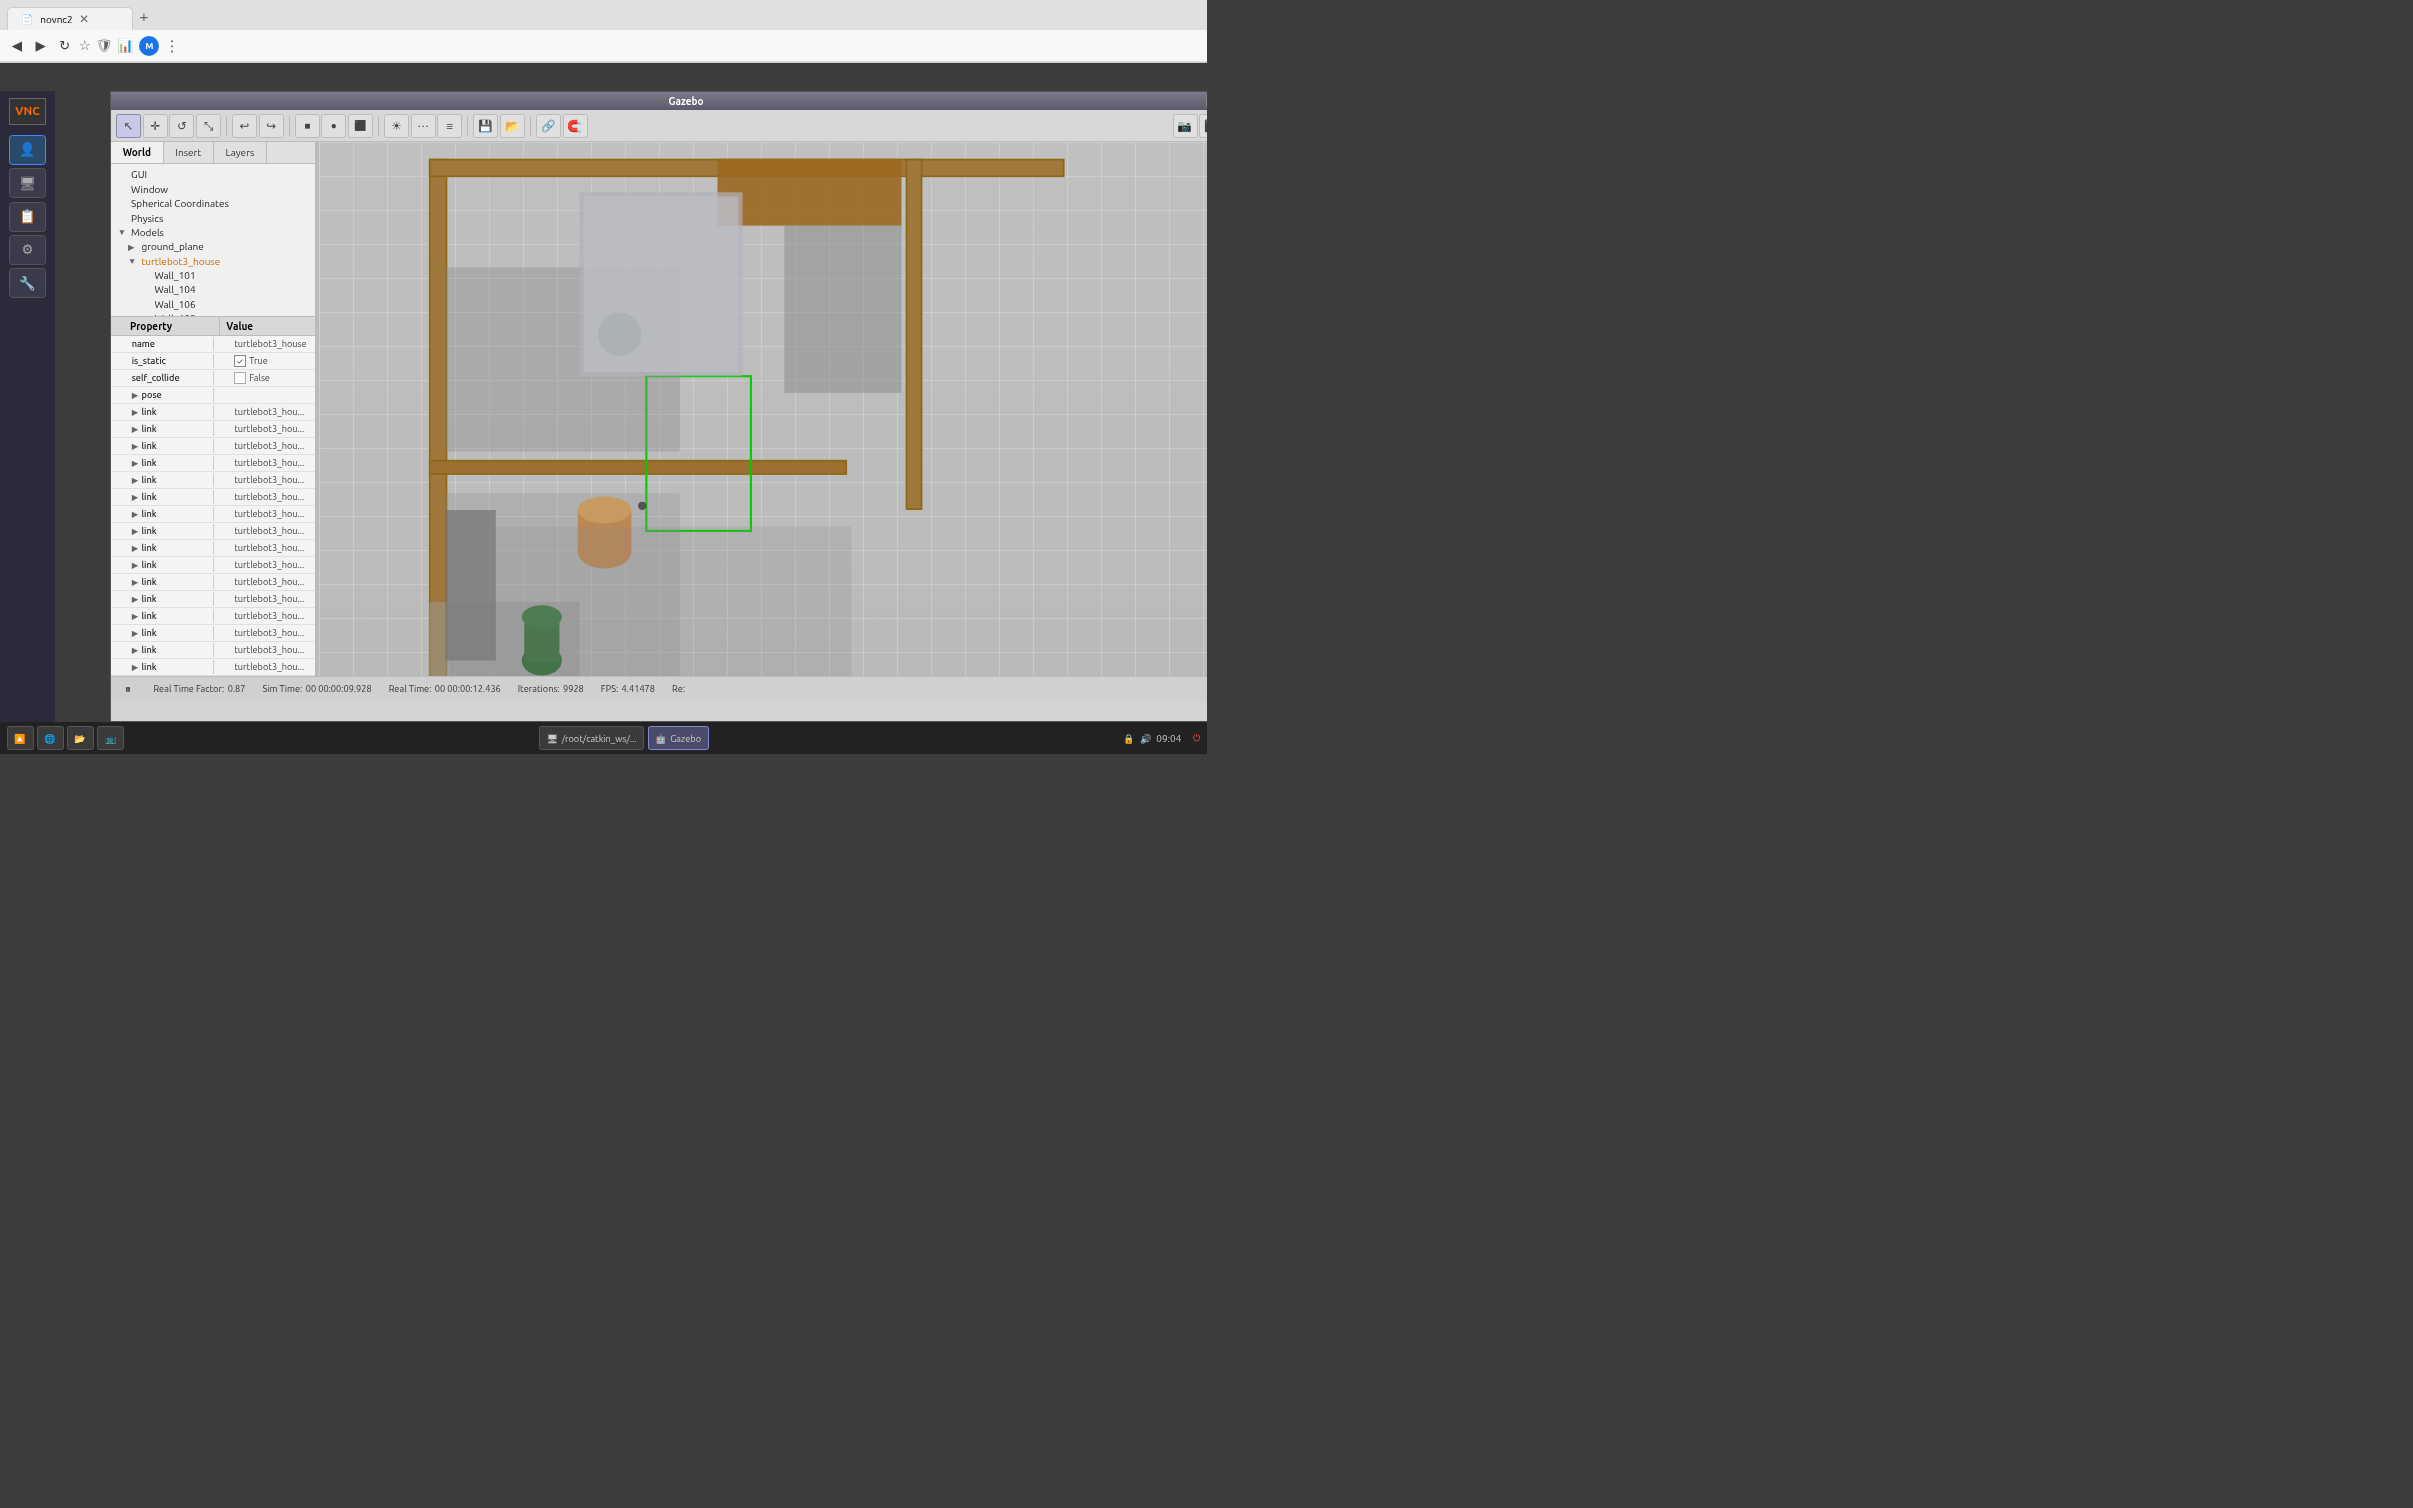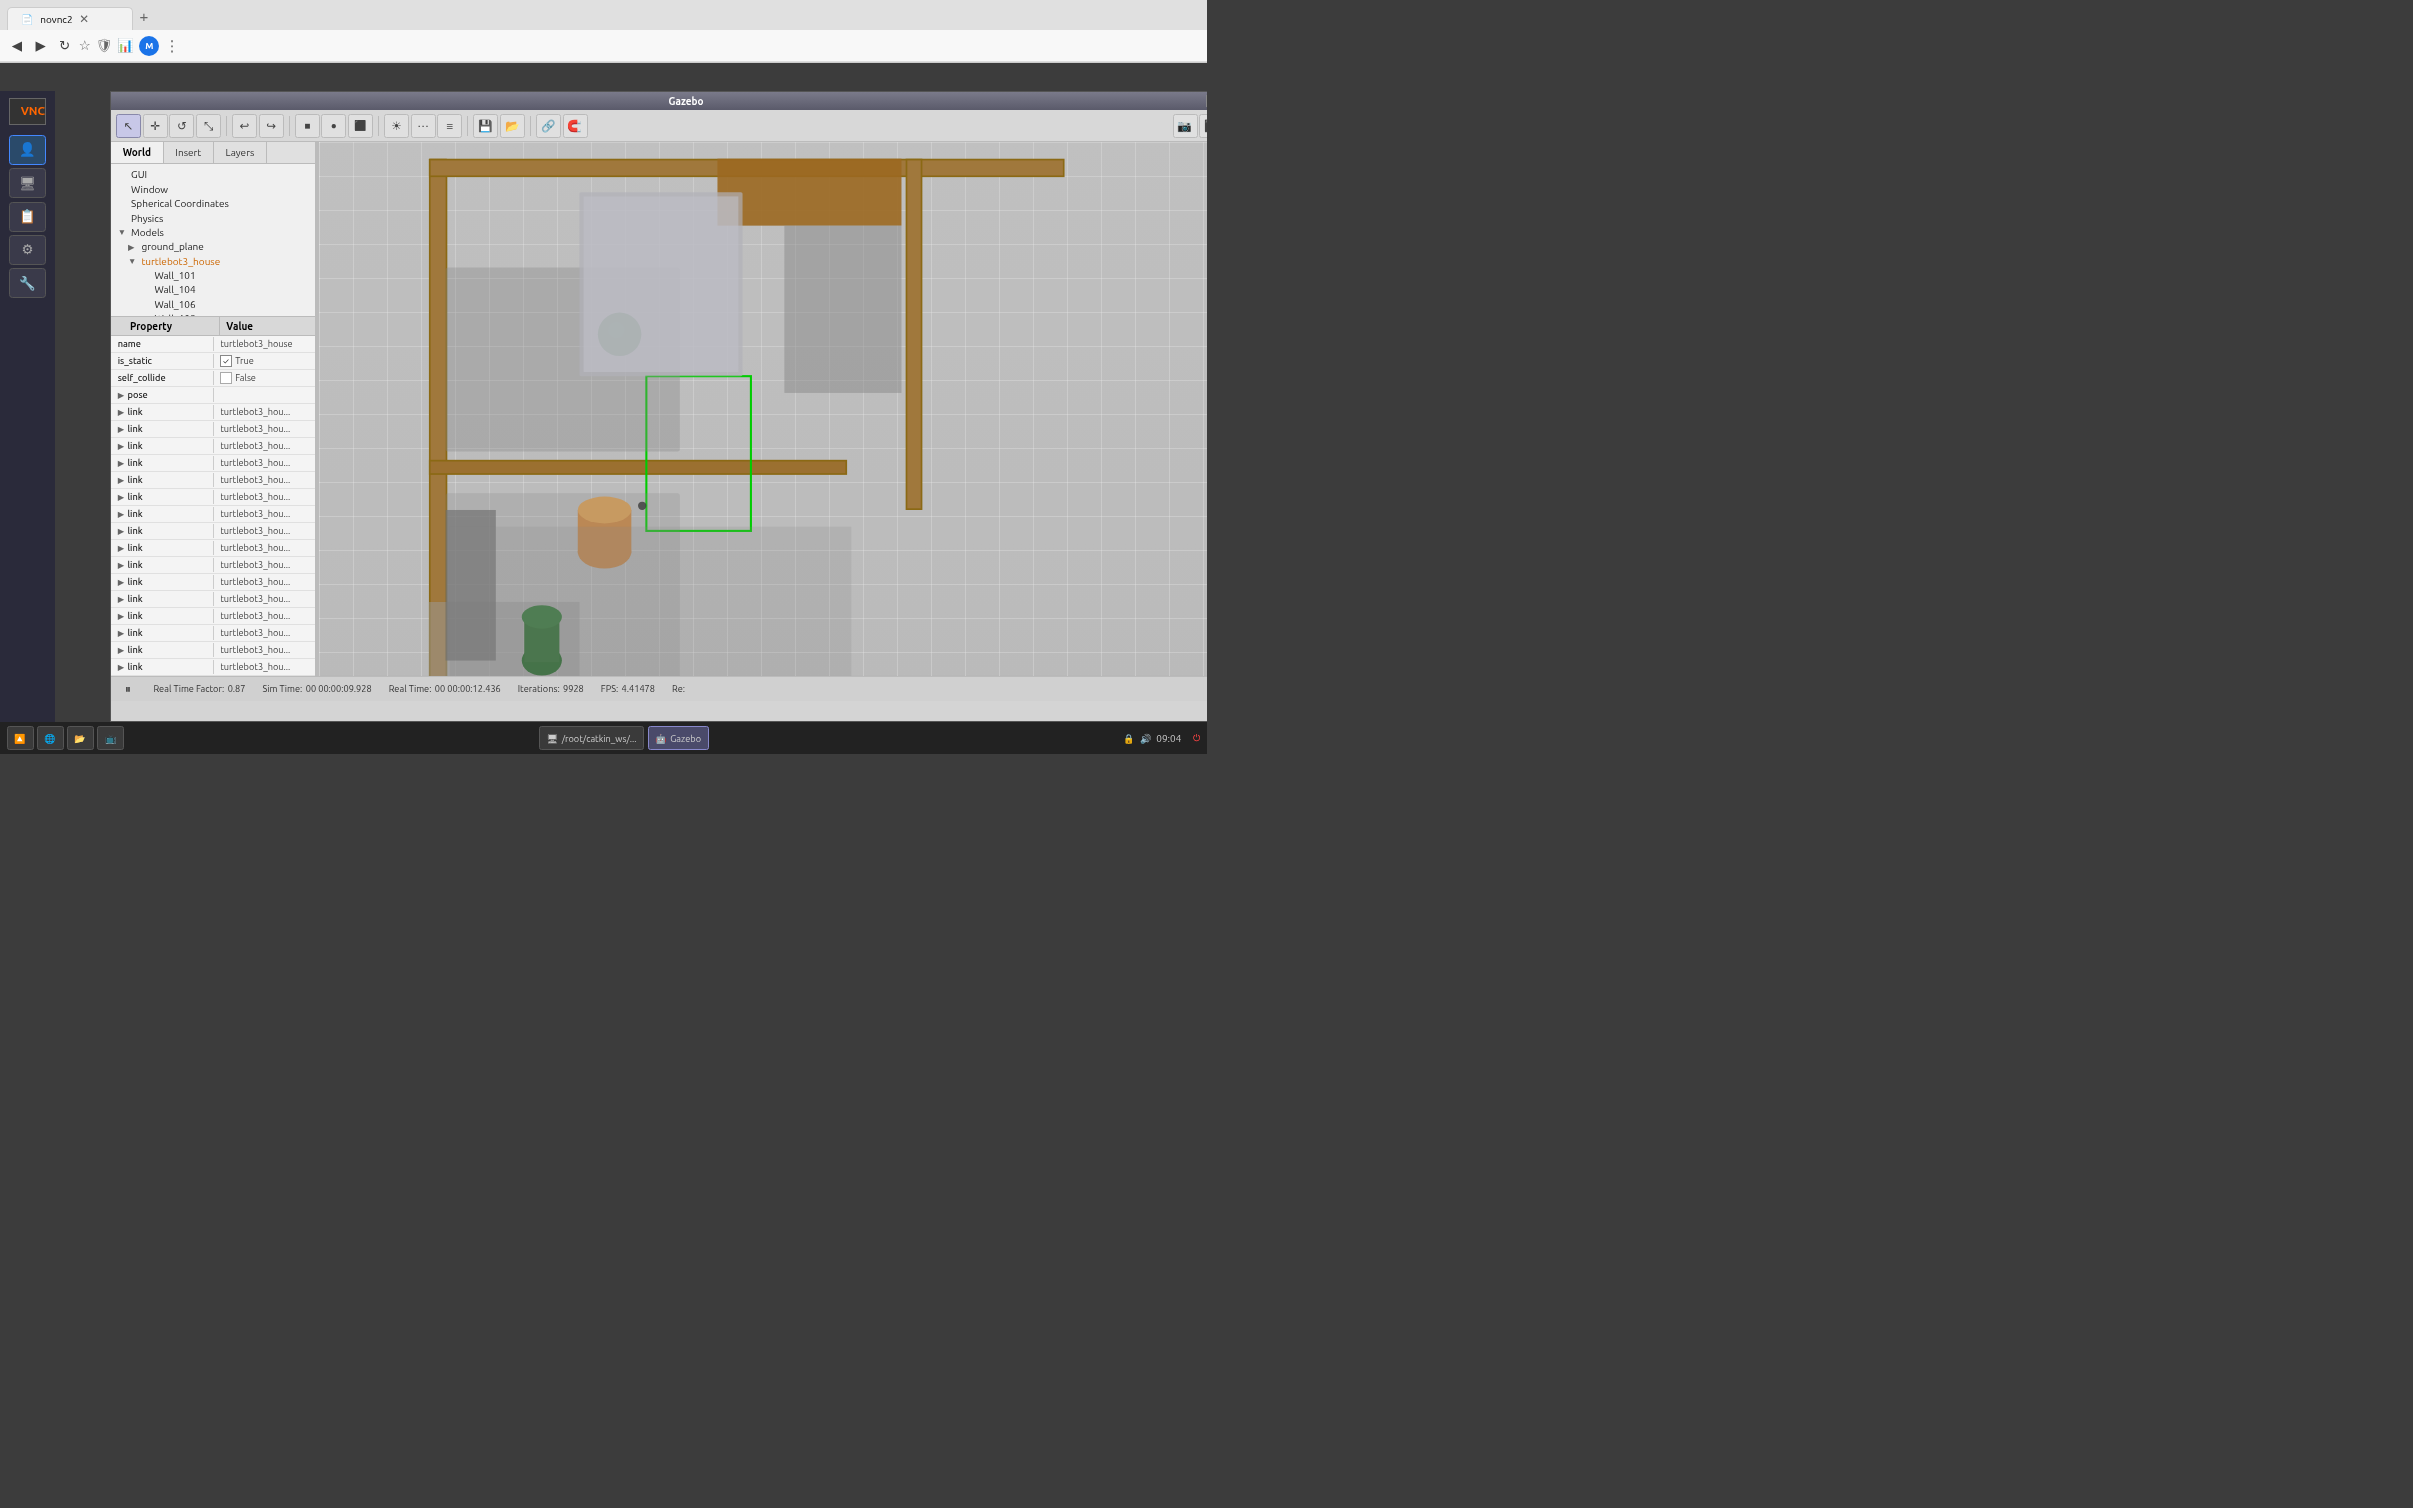--- a/index.html
+++ b/index.html
@@ -259,20 +259,21 @@
       min-height: 17px;
       align-items: center;
     }
     .prop-cell {
       padding: 1.7px 6.7px;
       font-size: 9.2px;
       color: #222;
       display: flex;
       align-items: center;
       gap: 3.4px;
+      margin-left: 14px;
     }
     .prop-cell-name { flex: 1; border-right: 0.8px solid #ccc; font-weight: 500; }
     .prop-cell-value { flex: 1; color: #444; }
     .checkbox-true {
       width: 11.7px; height: 11.7px;
       background: white;
       border: 0.8px solid #888;
       display: flex; align-items: center; justify-content: center;
       font-size: 8.4px; color: #333;
     }
@@ -341,21 +342,21 @@
       padding: 6.7px 0;
       gap: 3.4px;
     }
     .vnc-logo {
       width: 37px;
       height: 27px;
       background: #333;
       border: 0.8px solid #666;
       display: flex;
       align-items: center;
-      justify-content: flex-end;
+      justify-content: center;
       margin-bottom: 6.7px;
     }
     .vnc-logo-text {
       color: #ff6600;
       font-size: 11.7px;
       font-weight: bold;
       line-height: 1;
     }
     .vnc-btn {
       width: 37px;

